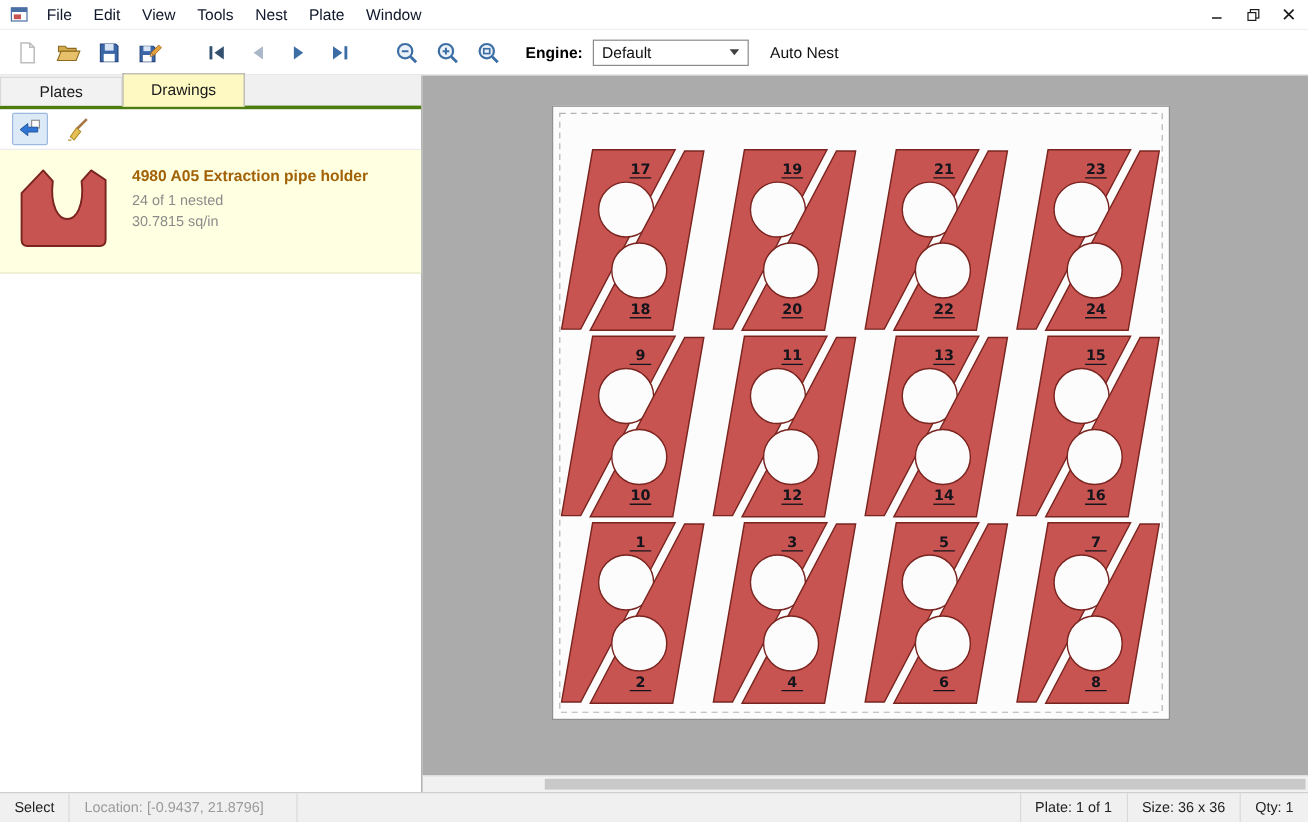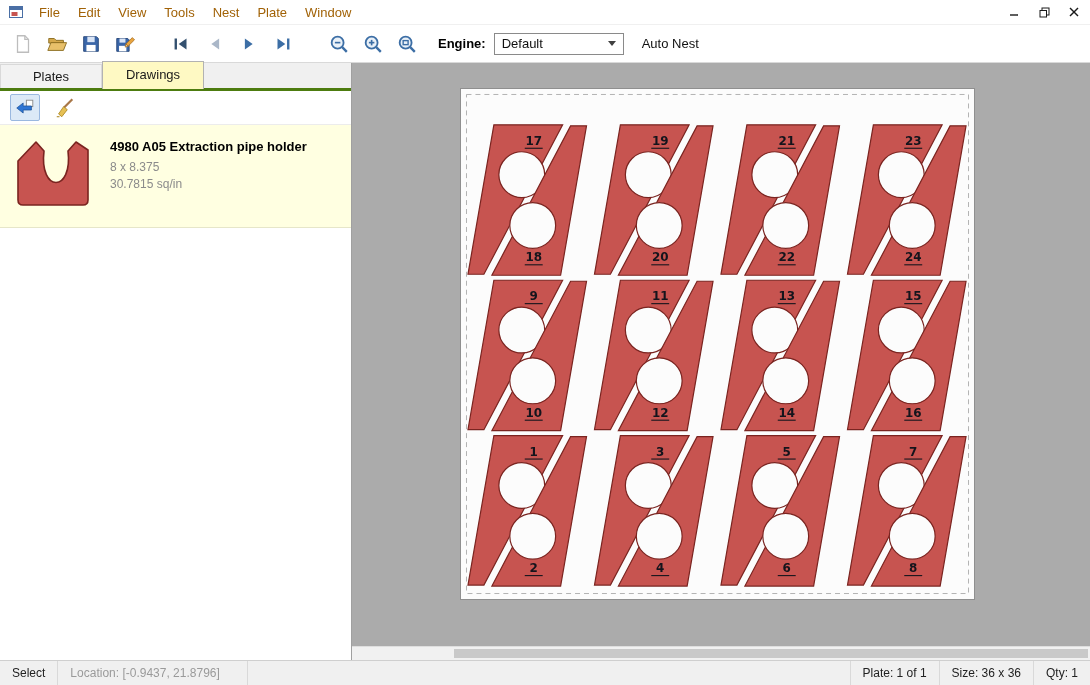--- a/index.html
+++ b/index.html
@@ -14,21 +14,21 @@
 
   
   .titlebar { height:32px; background:#0078d7; display:flex; align-items:center; color:#fff; flex:0 0 auto; }
   .tb-appicon { width:16px; height:16px; margin:0 8px 0 10px; flex:0 0 auto; }
   .tb-title { font-size:13px; }
   .tb-spacer { flex:1; }
   .tb-btn { width:46px; height:32px; display:flex; align-items:center; justify-content:center; }
   .tb-btn svg { display:block; }
 
   
-  .menubar { height:25px; background:#fff; display:flex; align-items:center; font-size:13px; color:#a16207; border-bottom:1px solid #f0f0f0; flex:0 0 auto; }
+  .menubar { height:25px; background:#fff; display:flex; align-items:center; font-size:13px; color:#0f172a; border-bottom:1px solid #f0f0f0; flex:0 0 auto; }
   .mb-appicon { width:16px; height:16px; margin:0 6px 0 8px; }
   .menu-item { padding:3px 9px; cursor:default; }
   .mb-spacer { flex:1; }
   .mdi-btn { width:28px; height:20px; display:flex; align-items:center; justify-content:center; margin-right:2px; }
 
   
   .toolbar { height:38px; background:#fff; border-bottom:1px solid #d9d9d9; display:flex; align-items:center; padding-left:6px; flex:0 0 auto; }
   .tool-btn { width:34px; height:30px; display:flex; align-items:center; justify-content:center; border-radius:2px; }
   .tool-sep { width:22px; height:30px; }
   .engine-label { font-weight:bold; font-size:13px; margin:0 8px 0 14px; }
@@ -44,21 +44,21 @@
   .tab { font-size:13px; width:102px; text-align:center; color:#1a1a1a; background:#f2f2f2; border:1px solid #d9d9d9; border-bottom:none; padding:4px 0; }
   .tab.active { background:#fef9c3; border-color:#b2b2b2; margin-bottom:-1px; padding:5px 0 7px 0; position:relative; z-index:2; }
   .side-toolbar { height:34px; display:flex; align-items:center; gap:10px; padding-left:10px; border-bottom:1px solid #ececec; flex:0 0 auto; }
   .side-btn { width:30px; height:27px; display:flex; align-items:center; justify-content:center; border-radius:2px; }
   .side-btn.sel { border:1px solid #9ab8e0; background:#dce9f7; }
 
   .drawing-item { background:#ffffe1; display:flex; gap:10px; padding:10px 8px 12px 8px; border-bottom:1px solid #e6e6c9; }
   .thumb { width:92px; height:80px; flex:0 0 auto; }
   .thumb path { fill:var(--part-fill,#c75450); stroke:var(--part-stroke,#7a2420); stroke-width:1.6; stroke-linejoin:round; }
   .item-text { display:flex; flex-direction:column; padding-top:4px; }
-  .item-title { font-size:13px; font-weight:bold; color:#000000; margin-bottom:5px; }
+  .item-title { font-size:13px; font-weight:bold; color:#a16207; margin-bottom:5px; }
   .item-meta { font-size:12px; color:#8b8b8b; line-height:17px; }
 
   .canvas { flex:1; position:relative; background:#ababab; overflow:hidden; }
   .plate { position:absolute; left:108px; top:25px; width:515px; height:512px; background:#fcfcfc; border:1px solid #8f8f8f; }
   .plate svg { display:block; width:513px; height:510px; }
   .pnum { font-family:"DejaVu Sans", sans-serif; font-size:12px; font-weight:bold; fill:#14141c; }
   .pline { stroke:#14141c; stroke-width:1.1; }
 
   .hscroll { position:absolute; left:0; right:0; bottom:0; height:14px; background:#f1f1f1; border-top:1px solid #dedede; }
   .hthumb { position:absolute; left:102px; right:2px; top:2px; bottom:2px; background:#c9c9c9; }
@@ -214,21 +214,21 @@
             <line x1="3" y1="21.5" x2="6" y2="21.5" stroke="#b08c2a" stroke-width="1.2"></line>
           </svg>
         </div>
       </div>
       <div class="drawing-item">
         <svg class="thumb" viewBox="0 0 92 80">
           <path d="M 10 26 L 28 7 L 36 16 C 31 58 65 58 60 16 L 68 7 L 80 15 L 80 65 Q 80 70 75 70 L 15 70 Q 10 70 10 65 Z"></path>
         </svg>
         <div class="item-text">
           <div class="item-title">4980 A05 Extraction pipe holder</div>
-          <div class="item-meta">8 x 8.375</div>
+          <div class="item-meta">24 of 1 nested</div>
           <div class="item-meta">30.7815 sq/in</div>
         </div>
       </div>
     </div>
 
     <div class="canvas">
       <div class="plate">
         <svg id="nest-svg" viewBox="0 0 515 512">
             <defs>
               <g id="part">

